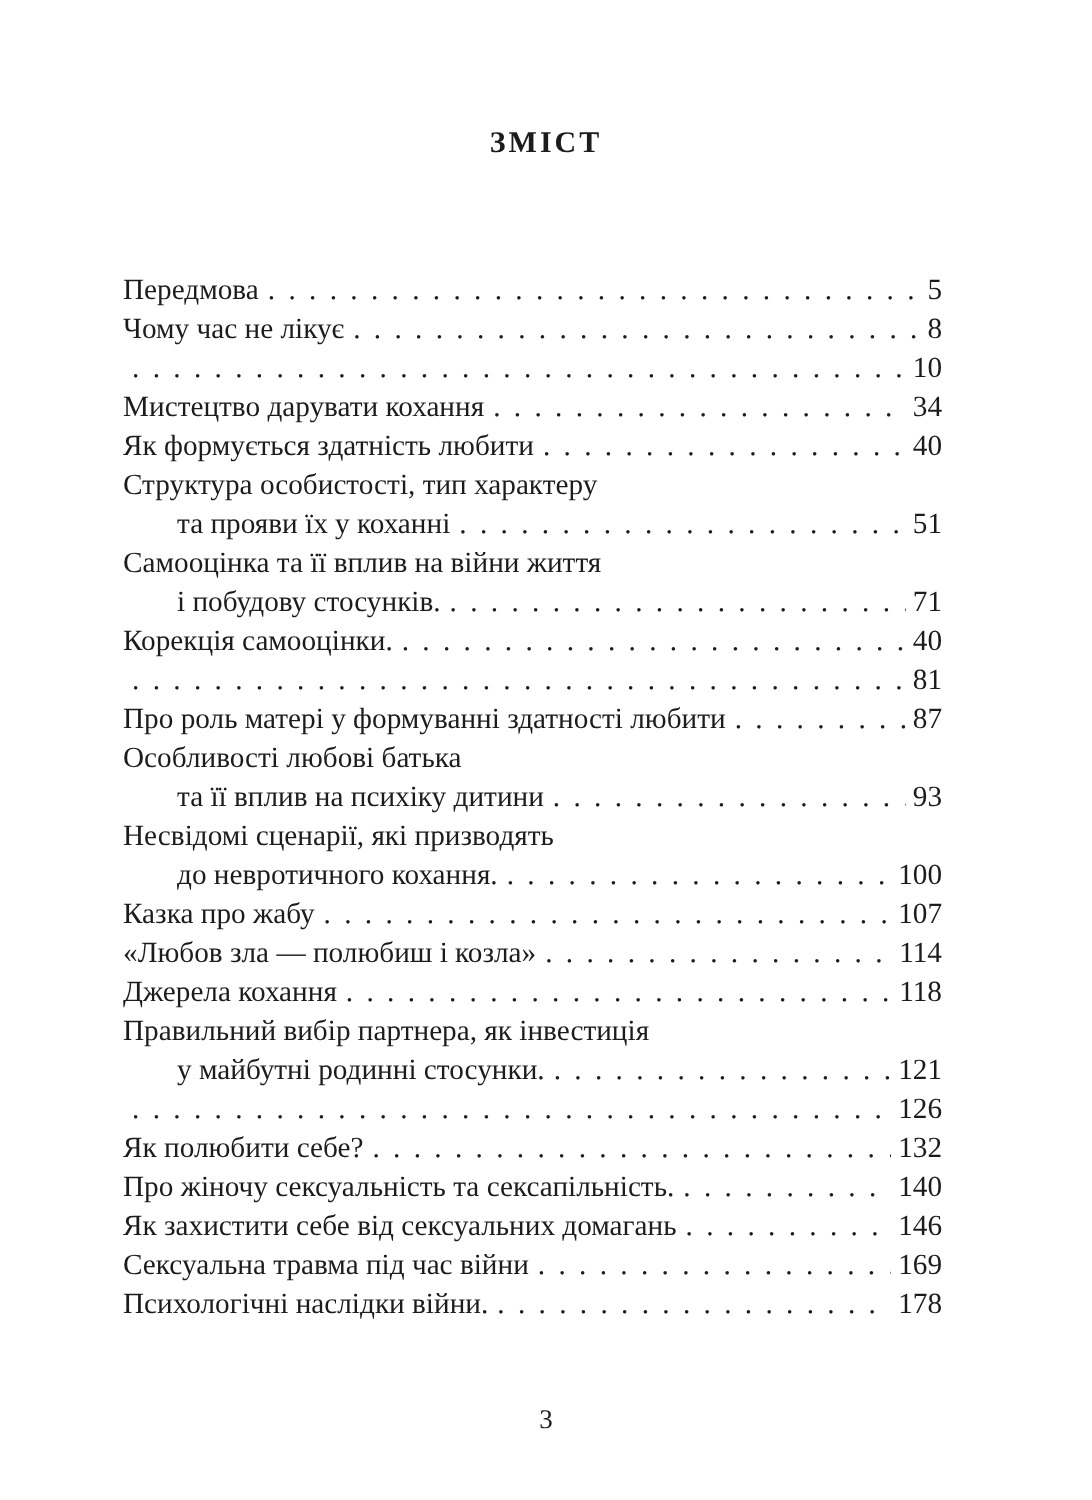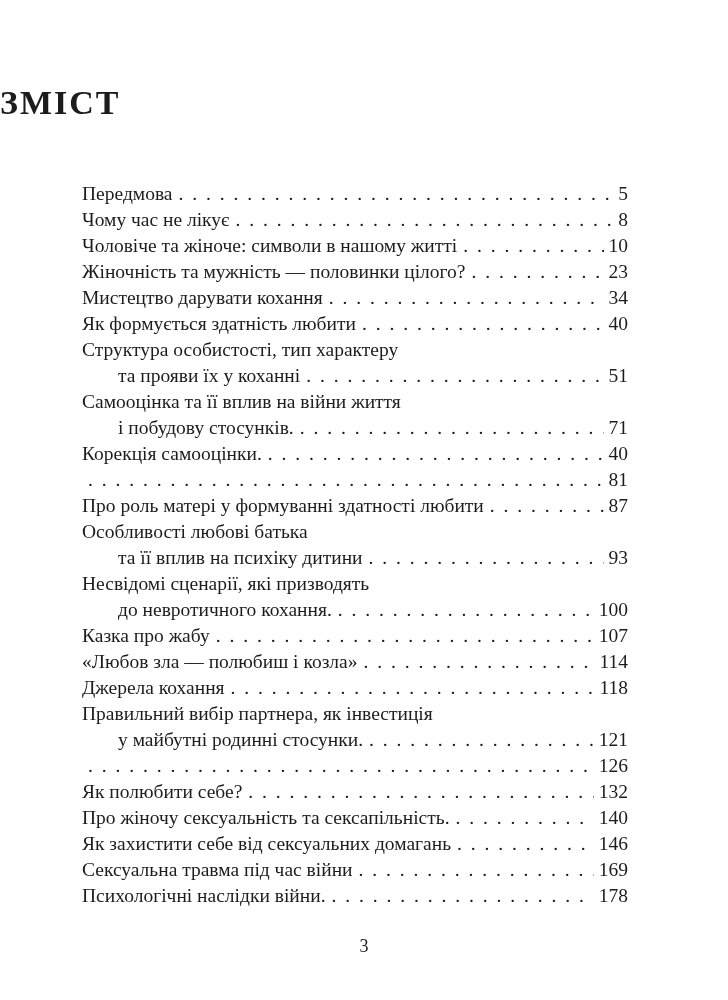--- a/index.html
+++ b/index.html
@@ -16,22 +16,22 @@
     font-family: "Liberation Serif", "DejaVu Serif", serif;
     color: #1c1c1c;
     overflow: hidden;
   }
   .toc-title {
     position: absolute;
     top: 84px;
     left: 0;
     width: 100%;
     margin: 0;
-    text-align: left;
-    font-size: 34px;
+    text-align: center;
+    font-size: 20px;
     font-weight: 700;
     letter-spacing: 2px;
   }
   .toc-list {
     position: absolute;
     top: 181px;
     left: 82px;
     width: 546px;
   }
   .toc-row {
@@ -82,28 +82,22 @@
         <span class="toc-text">Передмова</span>
         <span class="dots"></span>
         <span class="toc-page">5</span>
       </div>
       <div class="toc-row">
         <span class="toc-text">Чому час не лікує</span>
         <span class="dots"></span>
         <span class="toc-page">8</span>
       </div>
       <div class="toc-row">
-        <span class="toc-text">Чоловіче та жіноче: символи в нашому житті</span>
         <span class="dots"></span>
         <span class="toc-page">10</span>
-      </div>
-      <div class="toc-row">
-        <span class="toc-text">Жіночність та мужність — половинки цілого?</span>
-        <span class="dots"></span>
-        <span class="toc-page">23</span>
       </div>
       <div class="toc-row">
         <span class="toc-text">Мистецтво дарувати кохання</span>
         <span class="dots"></span>
         <span class="toc-page">34</span>
       </div>
       <div class="toc-row">
         <span class="toc-text">Як формується здатність любити</span>
         <span class="dots"></span>
         <span class="toc-page">40</span>

